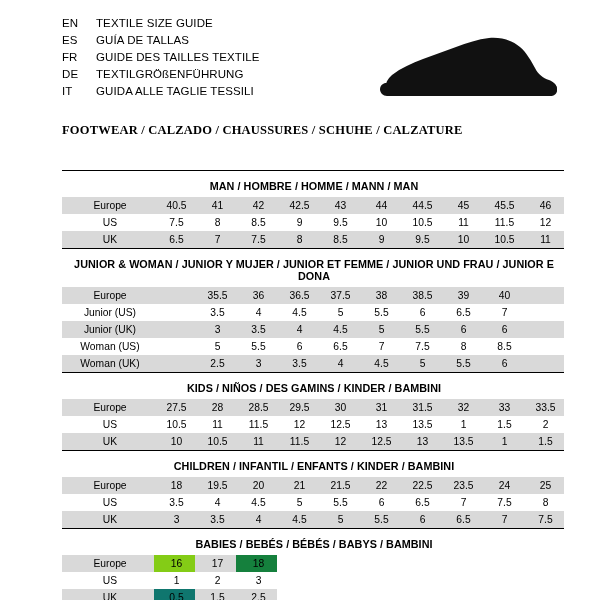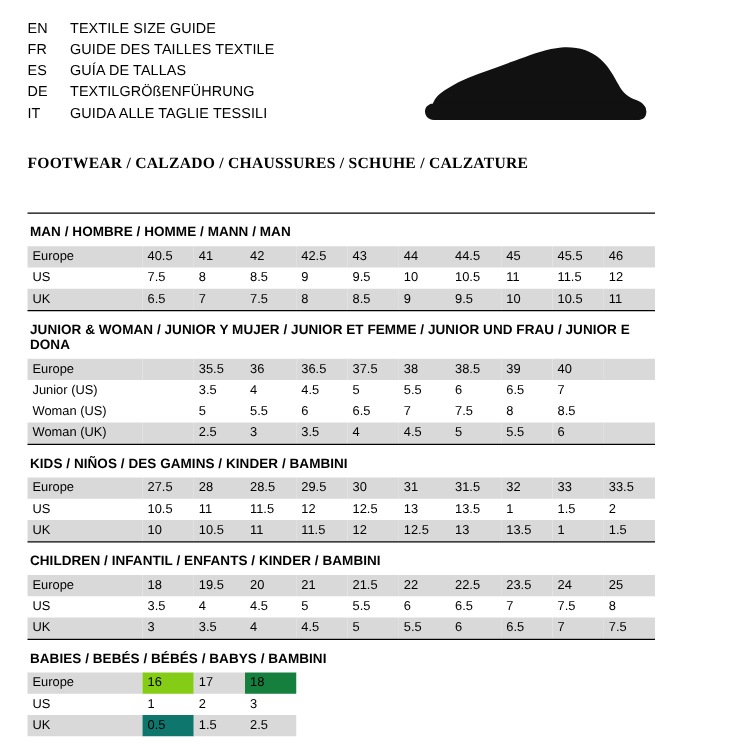--- a/index.html
+++ b/index.html
@@ -13,20 +13,21 @@
     font-family: "Liberation Sans", sans-serif;
     color: #000000;
     overflow: hidden;
   }
   .page {
     position: relative;
     width: 546px;
     height: 600px;
     box-sizing: border-box;
     padding: 16px 22px 0 22px;
+    margin-left: 40px;
   }
 
   
   .header {
     display: flex;
     align-items: flex-start;
     justify-content: space-between;
   }
   .lang-block {
     display: flex;
@@ -58,20 +59,21 @@
     margin-top: 15px;
     font-size: 12.5px;
     font-weight: bold;
     letter-spacing: 0.2px;
     font-family: Liberation Serif, serif;
   }
 
   
   .section {
     margin-top: 0;
+    text-align: center;
   }
   .section-title {
     font-size: 10.8px;
     font-weight: bold;
     padding: 9px 0 5px 2px;
     letter-spacing: 0.05px;
     border-top: 1px solid #000;
   }
   table {
     border-collapse: collapse;
@@ -100,26 +102,26 @@
 
 <div class="page">
 
   <div class="header">
     <div class="lang-block">
       <div class="lang-row">
         <span class="lang-code">EN</span>
         <span class="lang-text">TEXTILE SIZE GUIDE</span>
       </div>
       <div class="lang-row">
+        <span class="lang-code">ES</span>
+        <span class="lang-text">GUÍA DE TALLAS</span>
+      </div>
+      <div class="lang-row">
         <span class="lang-code">FR</span>
         <span class="lang-text">GUIDE DES TAILLES TEXTILE</span>
-      </div>
-      <div class="lang-row">
-        <span class="lang-code">ES</span>
-        <span class="lang-text">GUÍA DE TALLAS</span>
       </div>
       <div class="lang-row">
         <span class="lang-code">DE</span>
         <span class="lang-text">TEXTILGRÖßENFÜHRUNG</span>
       </div>
       <div class="lang-row">
         <span class="lang-code">IT</span>
         <span class="lang-text">GUIDA ALLE TAGLIE TESSILI</span>
       </div>
     </div>
@@ -205,20 +207,33 @@
         <td>3.5</td>
         <td>4</td>
         <td>4.5</td>
         <td>5</td>
         <td>5.5</td>
         <td>6</td>
         <td>6.5</td>
         <td>7</td>
         <td></td>
       </tr>
+      <tr class="shaded">
+        <td class="label">Junior (UK)</td>
+        <td></td>
+        <td>3</td>
+        <td>3.5</td>
+        <td>4</td>
+        <td>4.5</td>
+        <td>5</td>
+        <td>5.5</td>
+        <td>6</td>
+        <td>6</td>
+        <td></td>
+      </tr>
       <tr>
         <td class="label">Woman (US)</td>
         <td></td>
         <td>5</td>
         <td>5.5</td>
         <td>6</td>
         <td>6.5</td>
         <td>7</td>
         <td>7.5</td>
         <td>8</td>

